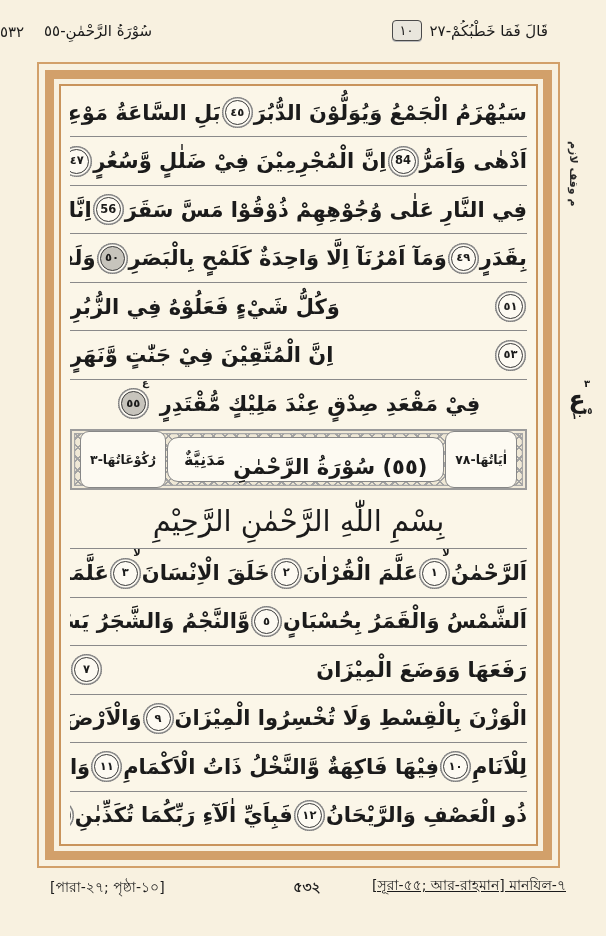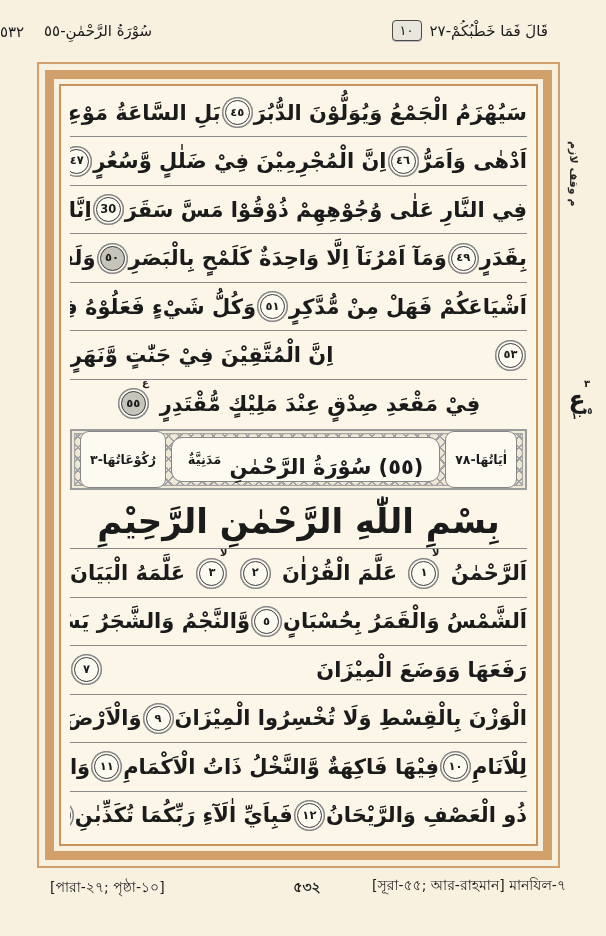--- a/index.html
+++ b/index.html
@@ -63,42 +63,42 @@
   }
   .cartouche{
     background:#fdfaf2;border:1.5px solid #878787;border-radius:9px;
     padding:20px 9px;font-size:12.5px;font-weight:700;white-space:nowrap;
   }
   .surah-title-panel{
     background:#fdfaf2;border:1.5px solid #878787;border-radius:11px;
     padding:2px 16px;display:flex;align-items:center;gap:8px;white-space:nowrap;
   }
   .surah-title{font-size:21px;font-weight:700;margin-top:15px;}
-  .surah-sub{font-size:13px;font-weight:700;}
+  .surah-sub{font-size:16px;font-weight:700;}
   
   .bismillah{
     flex:0 0 56px;display:flex;align-items:center;justify-content:center;
-    font-size:34px;font-weight:700;border-bottom:1.4px solid var(--rule);
+    font-size:29px;font-weight:400;border-bottom:1.4px solid var(--rule);
   }
   
   .waqf-note{
     position:absolute;left:567px;top:122px;height:84px;
     writing-mode:vertical-rl;font-size:11px;font-weight:700;direction:rtl;
     color:#2a2a2a;letter-spacing:1px;
   }
   .ruku-marker{position:absolute;left:560px;top:378px;width:34px;text-align:center;direction:rtl;}
   .ruku-top{font-size:10px;font-weight:700;text-align:right;padding-right:4px;}
   .ruku-ain{position:relative;font-size:25px;font-weight:700;line-height:22px;}
   .ruku-mid{position:absolute;font-size:8.5px;left:22px;top:11px;font-weight:700;}
   .ruku-bottom{font-size:9px;font-weight:700;}
   
   .page-footer{position:absolute;top:874px;left:4px;width:100%;height:24px;font-size:14px;}
   .ftr-left{position:absolute;left:46px;top:2px;}
   .ftr-center{position:absolute;left:0;width:100%;text-align:center;top:2px;font-weight:700;font-family:Liberation Mono, monospace;}
-  .ftr-right{position:absolute;right:44px;top:0;}
+  .ftr-right{position:absolute;right:44px;top:0;text-decoration:underline;}
 </style>
 </head>
 <body>
 
 <div class="page">
 
   <div class="running-header">
     <div class="hdr-left">سُوْرَةُ الرَّحْمٰنِ-٥٥</div>
     <div class="hdr-center">٥٣٢</div>
     <div class="hdr-right">
@@ -110,35 +110,34 @@
   <div class="frame">
     <div class="frame-band">
       <div class="frame-inner">
 
         <div class="lines-group" id="lines-top"><div class="line">
               <span class="txt">سَيُهْزَمُ الْجَمْعُ وَيُوَلُّوْنَ الدُّبُرَ</span>
               <span class="medallion">٤٥</span>
               <span class="txt">بَلِ السَّاعَةُ مَوْعِدُهُمْ وَالسَّاعَةُ</span>
             </div><div class="line">
               <span class="txt">اَدْهٰى وَاَمَرُّ</span>
-              <span class="medallion">٤٦</span>
+              <span class="medallion">84</span>
               <span class="txt">اِنَّ الْمُجْرِمِيْنَ فِيْ ضَلٰلٍ وَّسُعُرٍ</span>
               <span class="medallion">٤٧</span>
             </div><div class="line">
               <span class="txt">فِي النَّارِ عَلٰى وُجُوْهِهِمْ ذُوْقُوْا مَسَّ سَقَرَ</span>
-              <span class="medallion">30</span>
+              <span class="medallion">56</span>
               <span class="txt">اِنَّا كُلَّ شَيْءٍ خَلَقْنٰهُ</span>
             </div><div class="line">
               <span class="txt">بِقَدَرٍ</span>
               <span class="medallion">٤٩</span>
               <span class="txt">وَمَآ اَمْرُنَآ اِلَّا وَاحِدَةٌ كَلَمْحٍ بِالْبَصَرِ</span>
               <span class="medallion gray">٥٠</span>
               <span class="txt">وَلَقَدْ اَهْلَكْنَآ</span>
             </div><div class="line">
-              <span class="txt">اَشْيَاعَكُمْ فَهَلْ مِنْ مُّدَّكِرٍ</span>
               <span class="medallion">٥١</span>
               <span class="txt">وَكُلُّ شَيْءٍ فَعَلُوْهُ فِي الزُّبُرِ</span>
             </div><div class="line">
               <span class="medallion">٥٣</span>
               <span class="txt">اِنَّ الْمُتَّقِيْنَ فِيْ جَنّٰتٍ وَّنَهَرٍ</span>
             </div><div class="line center no-rule">
               <span class="txt">فِيْ مَقْعَدِ صِدْقٍ عِنْدَ مَلِيْكٍ مُّقْتَدِرٍ</span>
               <span class="medallion gray">٥٥<span class="vmark">ع</span></span>
             </div></div>
 
@@ -151,20 +150,21 @@
           <span class="cartouche">رُكُوْعَاتُهَا-٣</span>
         </div>
 
         <div class="bismillah">بِسْمِ اللّٰهِ الرَّحْمٰنِ الرَّحِيْمِ</div>
 
         <div class="lines-group" id="lines-bottom"><div class="line">
               <span class="txt">اَلرَّحْمٰنُ</span>
               <span class="medallion">١<span class="vmark">لا</span></span>
               <span class="txt">عَلَّمَ الْقُرْاٰنَ</span>
               <span class="medallion">٢</span>
+              <span class="txt">خَلَقَ الْاِنْسَانَ</span>
               <span class="medallion">٣<span class="vmark">لا</span></span>
               <span class="txt">عَلَّمَهُ الْبَيَانَ</span>
             </div><div class="line">
               <span class="txt">اَلشَّمْسُ وَالْقَمَرُ بِحُسْبَانٍ</span>
               <span class="medallion">٥</span>
               <span class="txt">وَّالنَّجْمُ وَالشَّجَرُ يَسْجُدٰنِ</span>
             </div><div class="line">
               <span class="txt">رَفَعَهَا وَوَضَعَ الْمِيْزَانَ</span>
               <span class="medallion">٧</span>
             </div><div class="line">

